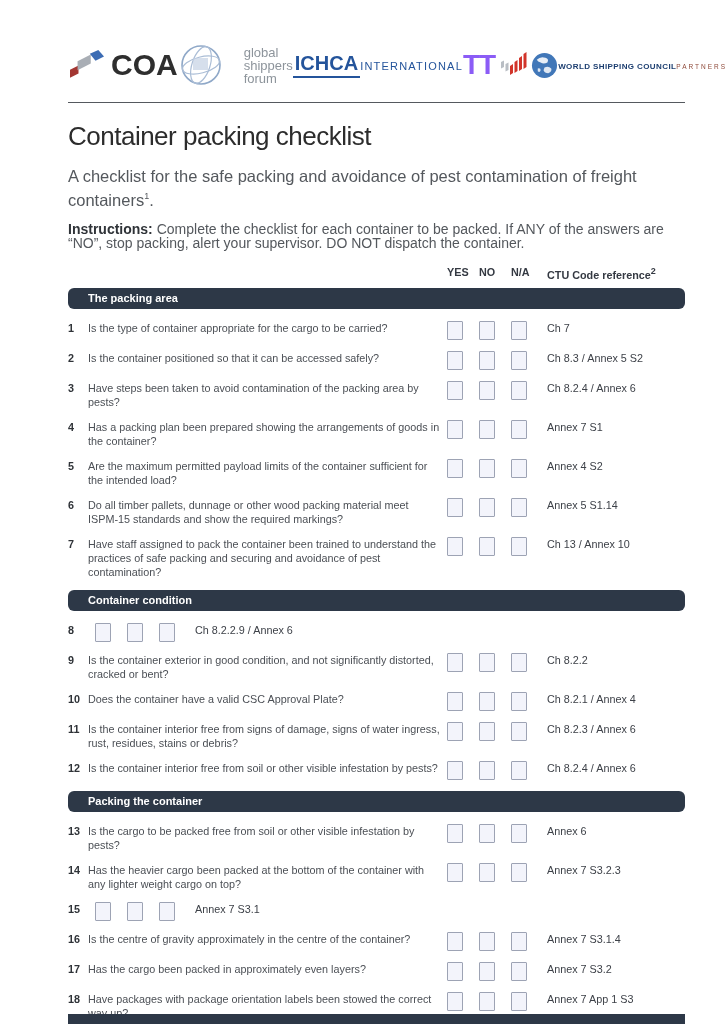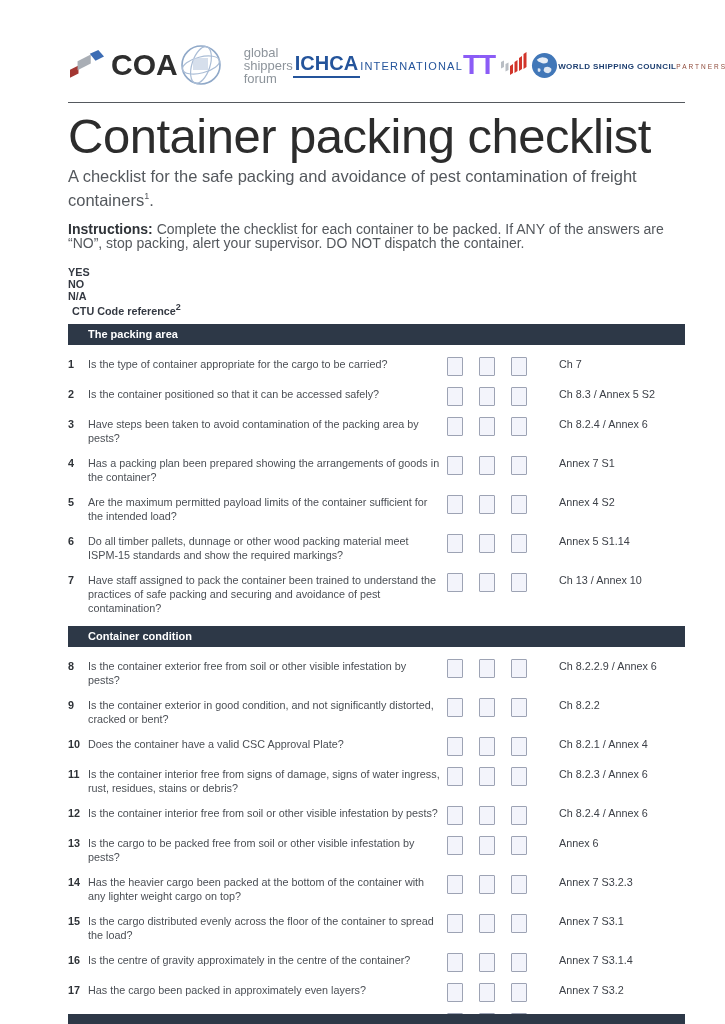--- a/index.html
+++ b/index.html
@@ -16,42 +16,42 @@
   .ichca-main{font-size:20px;font-weight:bold;color:#24549b;border-bottom:2px solid #24549b;padding:0 2px 1px;}
   .ichca-sub{font-size:11px;letter-spacing:1.2px;color:#24549b;margin-top:2px;}
   .tt-text{font-size:28px;font-weight:bold;color:#8b5cf6;letter-spacing:-1px;margin-right:4px;}
   .wsc{display:flex;flex-direction:row;align-items:center;}
   .wsc-main{font-size:8px;font-weight:bold;color:#1c3e70;letter-spacing:0.4px;margin-top:2px;white-space:nowrap;}
   .wsc-sub{font-size:6.5px;letter-spacing:2px;color:#8f4a3a;margin-top:2px;white-space:nowrap;}
 
   .rule{border:none;border-top:1px solid #55595e;margin:8px 0 0 0;}
 
   
-  .title{font-size:49px;font-weight:400;color:#2c2c2c;letter-spacing:-0.5px;margin-top:12px;line-height:42px;}
+  .title{font-size:26px;font-weight:400;color:#2c2c2c;letter-spacing:-0.5px;margin-top:12px;line-height:42px;}
   .subtitle{font-size:16.5px;color:#54585d;margin-top:9px;line-height:20px;}
   .subtitle sup,.colref sup{font-size:9px;}
   .instructions{font-size:14px;color:#54585d;line-height:14px;margin-top:12px;max-width:600px;}
   .instructions b{color:#2f3338;}
 
   
-  .col-headers{display:flex;margin-top:16px;margin-bottom:8px;font-size:10.8px;font-weight:bold;color:#343942;flex-direction:column;}
+  .col-headers{display:flex;margin-top:16px;margin-bottom:8px;font-size:10.8px;font-weight:bold;color:#343942;}
   .col-spacer{width:379px;}
   .col-check{width:32px;}
   .colref{margin-left:4px;white-space:nowrap;}
 
   .section-bar{height:21px;line-height:21px;background:#2d3847;color:#ffffff;
-               font-size:11px;font-weight:bold;padding-left:20px;margin-bottom:12px;}
+               font-size:11px;font-weight:bold;padding-left:20px;margin-bottom:12px;border-radius:6px;}
   .row{display:flex;align-items:flex-start;margin-bottom:11px;font-size:10.8px;line-height:14px;}
   .q-num{width:20px;font-weight:bold;color:#2f3338;flex:none;}
   .q-text{width:352px;color:#4b4f55;flex:none;}
   .checks{display:flex;margin-left:7px;width:96px;flex:none;}
   .checkbox{width:16px;height:19px;margin-right:16px;background:#f3f4fb;border:1px solid #9da3b4;
             border-radius:1px;box-sizing:border-box;flex:none;cursor:pointer;}
   .checkbox:last-child{margin-right:0;}
-  .q-ref{margin-left:16px;color:#3d4148;white-space:nowrap;}
+  .q-ref{margin-left:4px;color:#3d4148;white-space:nowrap;}
 
   .partial-bar{position:absolute;left:68px;width:617px;top:1014px;height:10px;background:#2d3847;}
 </style>
 </head>
 <body>
 
 <div class="page">
   <div class="content">
 
     <div class="logos">
@@ -204,21 +204,20 @@
     <span class="q-ref">Ch 13 / Annex 10</span>
   </div>
 </div>
   </section>
 
   <section class="section">
     <div class="section-bar"><span class="section-title">Container condition</span></div>
     <div class="rows">
   <div class="row">
     <span class="q-num">8</span>
-    <span class="q-text">Is the container exterior free from soil or other visible infestation by pests?</span>
     <span class="checks">
       <span class="checkbox" role="checkbox" aria-checked="false"></span>
       <span class="checkbox" role="checkbox" aria-checked="false"></span>
       <span class="checkbox" role="checkbox" aria-checked="false"></span>
     </span>
     <span class="q-ref">Ch 8.2.2.9 / Annex 6</span>
   </div>
 
   <div class="row">
     <span class="q-num">9</span>
@@ -260,20 +259,21 @@
       <span class="checkbox" role="checkbox" aria-checked="false"></span>
       <span class="checkbox" role="checkbox" aria-checked="false"></span>
       <span class="checkbox" role="checkbox" aria-checked="false"></span>
     </span>
     <span class="q-ref">Ch 8.2.4 / Annex 6</span>
   </div>
 </div>
   </section>
 
   <section class="section">
+    <div class="section-bar"><span class="section-title">Packing the container</span></div>
     <div class="rows">
   <div class="row">
     <span class="q-num">13</span>
     <span class="q-text">Is the cargo to be packed free from soil or other visible infestation by pests?</span>
     <span class="checks">
       <span class="checkbox" role="checkbox" aria-checked="false"></span>
       <span class="checkbox" role="checkbox" aria-checked="false"></span>
       <span class="checkbox" role="checkbox" aria-checked="false"></span>
     </span>
     <span class="q-ref">Annex 6</span>
@@ -285,21 +285,20 @@
     <span class="checks">
       <span class="checkbox" role="checkbox" aria-checked="false"></span>
       <span class="checkbox" role="checkbox" aria-checked="false"></span>
       <span class="checkbox" role="checkbox" aria-checked="false"></span>
     </span>
     <span class="q-ref">Annex 7 S3.2.3</span>
   </div>
 
   <div class="row">
     <span class="q-num">15</span>
-    <span class="q-text">Is the cargo distributed evenly across the floor of the container to spread the load?</span>
     <span class="checks">
       <span class="checkbox" role="checkbox" aria-checked="false"></span>
       <span class="checkbox" role="checkbox" aria-checked="false"></span>
       <span class="checkbox" role="checkbox" aria-checked="false"></span>
     </span>
     <span class="q-ref">Annex 7 S3.1</span>
   </div>
 
   <div class="row">
     <span class="q-num">16</span>

